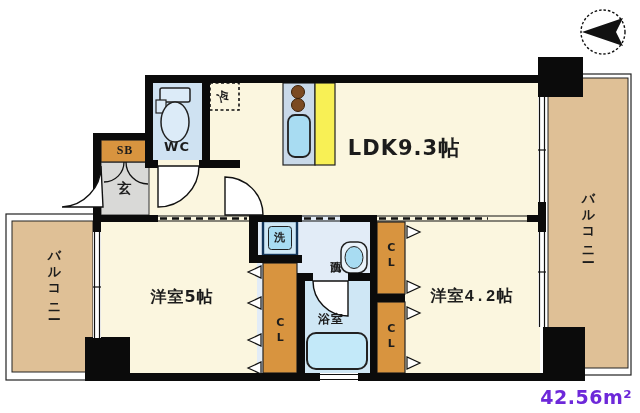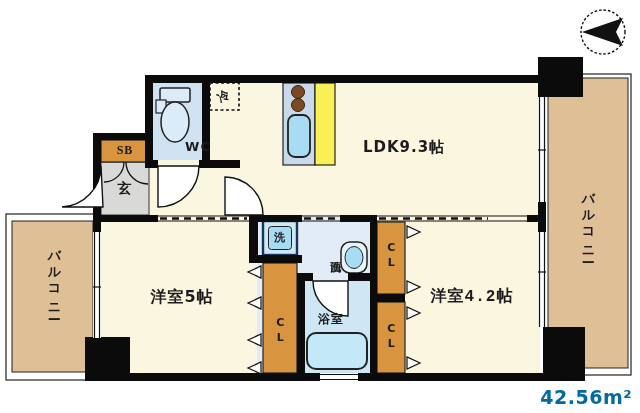--- a/index.html
+++ b/index.html
@@ -22,21 +22,21 @@
   .thin{fill:none;stroke:#222;stroke-width:1.2;}
   .wline{stroke:#111;stroke-width:1.2;}
   .door{fill:#fff;stroke:#111;stroke-width:1.4;}
   .arc{fill:none;stroke:#111;stroke-width:1.3;}
   .tri{fill:#fff;stroke:#111;stroke-width:1.2;}
   .lbl{
     position:absolute;transform:translate(-50%,-50%);color:#1c1c1c;font-weight:bold;
     white-space:nowrap;line-height:1.05;letter-spacing:1px;
   }
   .vtext{writing-mode:vertical-rl;text-orientation:upright;letter-spacing:3px;}
-  .area-lbl{position:absolute;right:8px;bottom:5px;font-weight:bold;font-size:19px;color:#0369a1;letter-spacing:0.5px;}
+  .area-lbl{position:absolute;right:8px;bottom:5px;font-weight:bold;font-size:19px;color:#6d28d9;letter-spacing:0.5px;}
 </style>
 </head>
 <body>
 
 <div class="stage">
   <svg width="640" height="413" viewBox="0 0 640 413">
 
     <g>
       <rect x="6" y="214" width="95" height="166" class="thin"></rect>
       <rect x="12" y="221" width="81" height="151" class="tan"></rect>
@@ -165,26 +165,26 @@
       <polygon class="tri" points="407,307 407,319 420,313"></polygon>
       <polygon class="tri" points="407,357 407,369 420,363"></polygon>
     </g>
 
     <g>
       <circle cx="603" cy="32" r="22" fill="none" stroke="#111" stroke-width="1.4" stroke-dasharray="2.5 2"></circle>
       <polygon points="582,32 623,18 616,32 623,46" fill="#111"></polygon>
     </g>
   </svg>
 
-  <div class="lbl" style="left:404px;top:148px;font-size:15px;text-align:right;">LDK9.3帖</div>
+  <div class="lbl" style="left:404px;top:148px;font-size:21px;text-align:right;">LDK9.3帖</div>
   <div class="lbl" style="left:182px;top:297px;font-size:16px;">洋室5帖</div>
   <div class="lbl" style="left:472px;top:297px;font-size:16px;font-family:Liberation Mono, monospace;">洋室4.2帖</div>
   <div class="lbl vtext" style="left:54px;top:278px;font-size:13px;">バルコニー</div>
   <div class="lbl vtext" style="left:588px;top:221px;font-size:13px;">バルコニー</div>
-  <div class="lbl" style="left:177px;top:147px;font-size:13px;margin-left:21px;">WC</div>
+  <div class="lbl" style="left:177px;top:147px;font-size:13px;">WC</div>
   <div class="lbl" style="left:125px;top:150px;font-size:12px;font-family:Liberation Serif, serif;">SB</div>
   <div class="lbl" style="left:125px;top:188px;font-size:14px;">玄</div>
   <div class="lbl" style="left:224px;top:96px;font-size:12px;transform:translate(-50%,-50%) rotate(-30deg);">冷</div>
   <div class="lbl" style="left:280px;top:238px;font-size:11px;">洗</div>
   <div class="lbl vtext" style="left:335px;top:253px;font-size:11px;letter-spacing:1px;">洗面</div>
   <div class="lbl" style="left:331px;top:319px;font-size:12px;">浴室</div>
   <div class="lbl vtext" style="left:280px;top:331px;font-size:11px;letter-spacing:2px;">CL</div>
   <div class="lbl vtext" style="left:391px;top:256px;font-size:11px;letter-spacing:2px;">CL</div>
   <div class="lbl vtext" style="left:391px;top:337px;font-size:11px;letter-spacing:2px;">CL</div>
   <div class="area-lbl">42.56m²</div>

